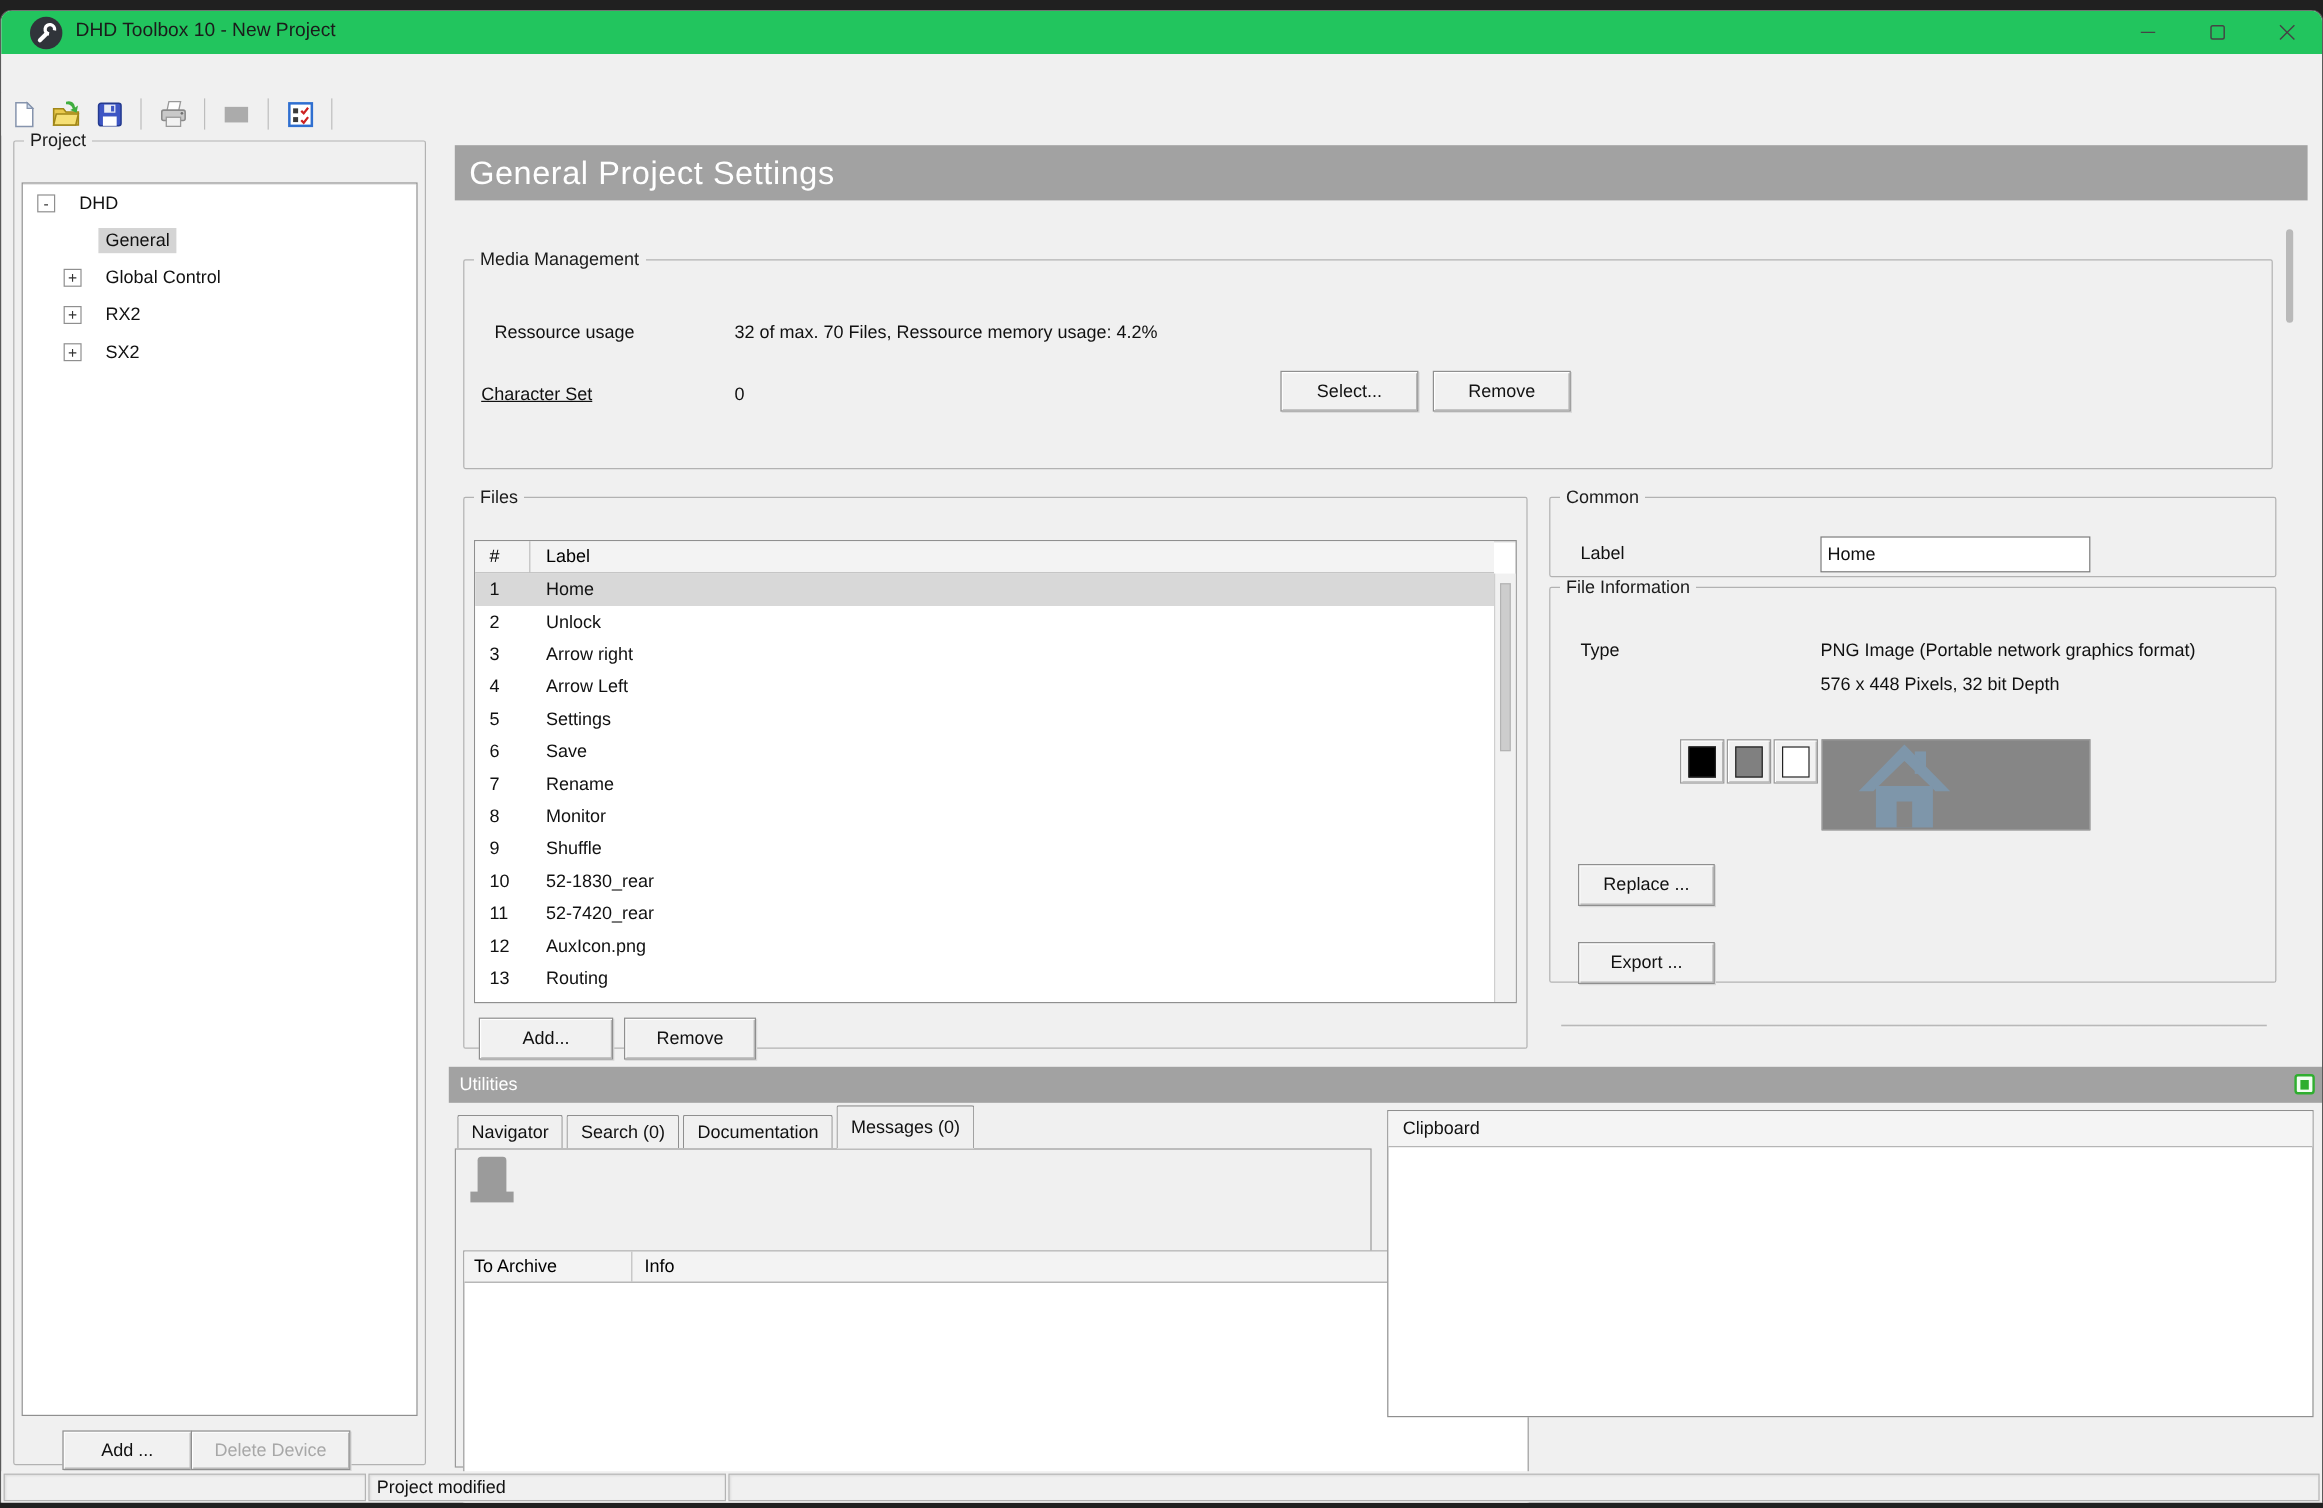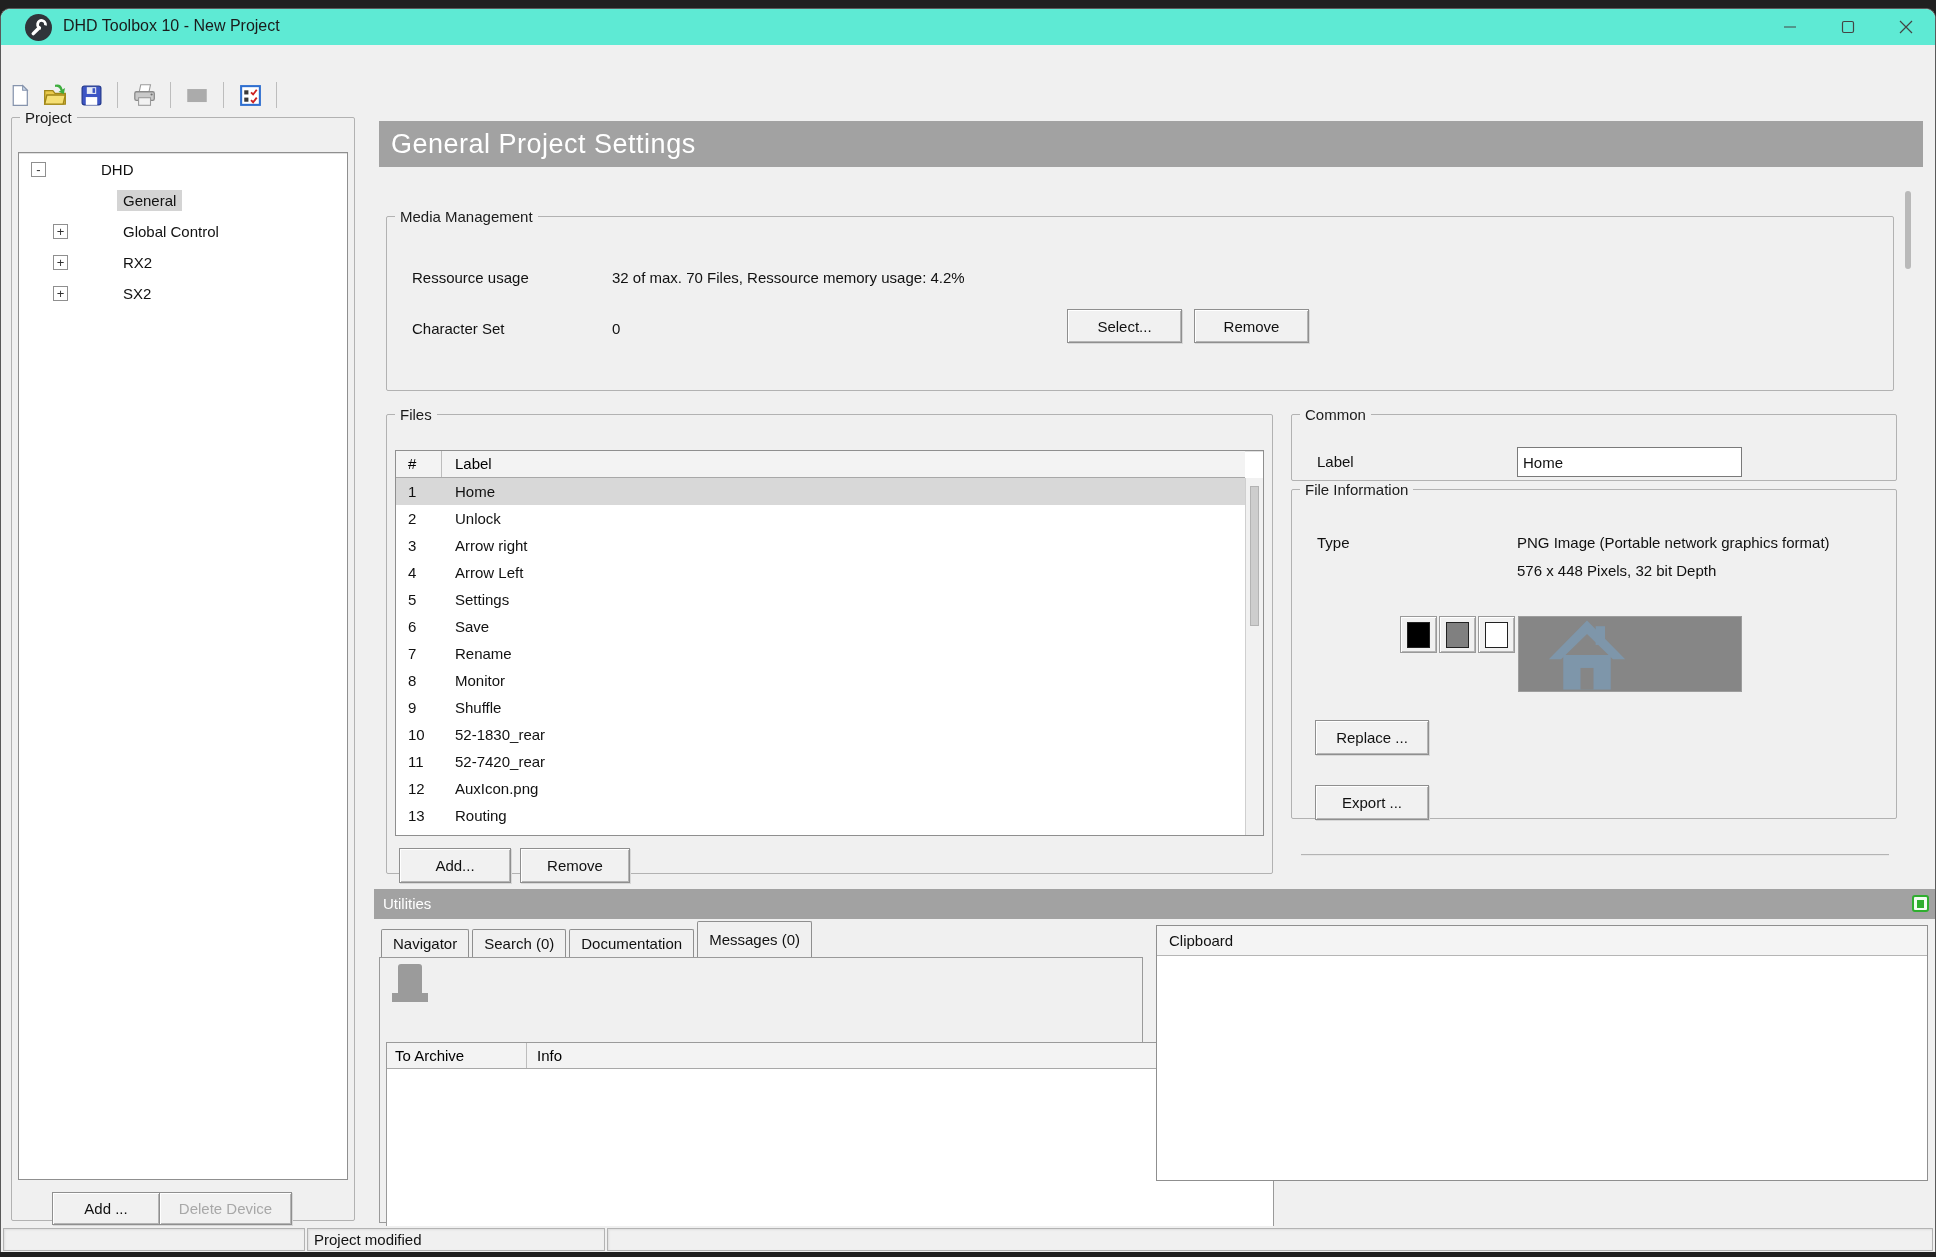--- a/index.html
+++ b/index.html
@@ -1,21 +1,21 @@
 <!DOCTYPE html>
 <html><head>
 <meta charset="utf-8">
 <style>
   * { margin:0; padding:0; box-sizing:border-box; font-family:"Liberation Sans", sans-serif; }
   html,body { width:1936px; height:1257px; background:#202020; overflow:hidden; }
   .window { position:absolute; left:0; top:8px; width:1936px; height:1244px; background:#f0f0f0;
             border-radius:10px 10px 0 0; overflow:hidden; border:1px solid #5a5a5a; border-bottom:none; }
 
   
-  .titlebar { position:absolute; left:0; top:0; width:100%; height:36px; background:#5eead4; }
+  .titlebar { position:absolute; left:0; top:0; width:100%; height:36px; background:#22c55e; }
   .app-icon { position:absolute; left:24px; top:5px; width:27px; height:27px; border-radius:50%;
               background:#30343a; display:flex; align-items:center; justify-content:center; }
   .win-title { position:absolute; left:62px; top:8px; font-size:16px; color:#1b1b1b; }
   .win-controls { position:absolute; right:0; top:0; height:36px; display:flex; }
   .win-btn-ctl { width:58px; height:36px; display:flex; align-items:center; justify-content:center; }
 
   
   .menubar { position:absolute; left:0; top:36px; width:100%; height:32px; display:flex; align-items:center; background:#f0f0f0; }
   .menu-item { padding:0 15px; font-size:15px; color:#1b1b1b; }
   .toolbar { position:absolute; left:0; top:68px; width:100%; height:36px; display:flex; align-items:center; background:#f0f0f0; }
@@ -32,21 +32,21 @@
   .btn.disabled { color:#a8a8a8; }
 
   
   .tree-panel { position:absolute; left:6px; top:26px; width:330px; height:1028px; overflow:hidden; }
   .tree-row { display:flex; align-items:center; height:29px; font-size:15px; color:#111; margin-top:2px; }
   .tree-row.lvl0 { padding-left:12px; }
   .tree-row.lvl1 { padding-left:34px; }
   .tree-box { width:15px; height:15px; border:1px solid #8f8f8f; background:#fff; margin-right:14px;
               display:flex; align-items:center; justify-content:center; font-size:13px; line-height:13px; color:#333; flex:none; }
   .tree-box:empty { visibility:hidden; }
-  .tree-label { padding:2px 6px;margin-left:35px; }
+  .tree-label { padding:2px 6px; }
   .tree-row.active .tree-label { background:#d4d4d4; }
 
   
   .banner { position:absolute; left:378px; top:112px; width:1544px; height:46px; background:#a2a2a2;
             color:#fff; font-size:27px; line-height:46px; padding-left:12px; letter-spacing:0.5px; }
   .tabs { position:absolute; display:flex; align-items:flex-end; }
   .main-tabs { left:380px; top:160px; height:42px; }
   .tab { height:28px; line-height:28px; padding:0 11px; font-size:15px; color:#111; background:#f0f0f0;
          border:1px solid #8f8f8f; border-bottom:none; border-radius:2px 2px 0 0; margin-right:3px; }
   .tab.active { height:36px; line-height:36px; position:relative; z-index:2; }
@@ -218,21 +218,21 @@
     <div class="btn disabled" style="left:147px; top:1066px; width:133px; height:33px;">Delete Device</div>
   </fieldset>
 
   <div class="banner">General Project Settings</div>
 
 
   <fieldset style="left:385px; top:199px; width:1508px; height:183px;">
     <legend>Media Management</legend>
     <span class="fs-label" style="left:25px; top:44px;">Ressource usage</span>
     <span class="fs-value" style="left:225px; top:44px;">32 of max. 70 Files, Ressource memory usage: 4.2%</span>
-    <span class="fs-label" style="left:25px; top:95px;">Character Set</span>
+    <span class="fs-label" style="left:14px; top:95px;text-decoration:underline;">Character Set</span>
     <span class="fs-value" style="left:225px; top:95px;">0</span>
     <div class="btn" style="left:680px; top:84px; width:115px; height:34px;">Select...</div>
     <div class="btn" style="left:807px; top:84px; width:115px; height:34px;">Remove</div>
   </fieldset>
 
   <fieldset style="left:385px; top:397px; width:887px; height:468px;">
     <legend>Files</legend>
     <div class="ftable sunken">
       <div class="fhead">
         <span class="c1">#</span>

